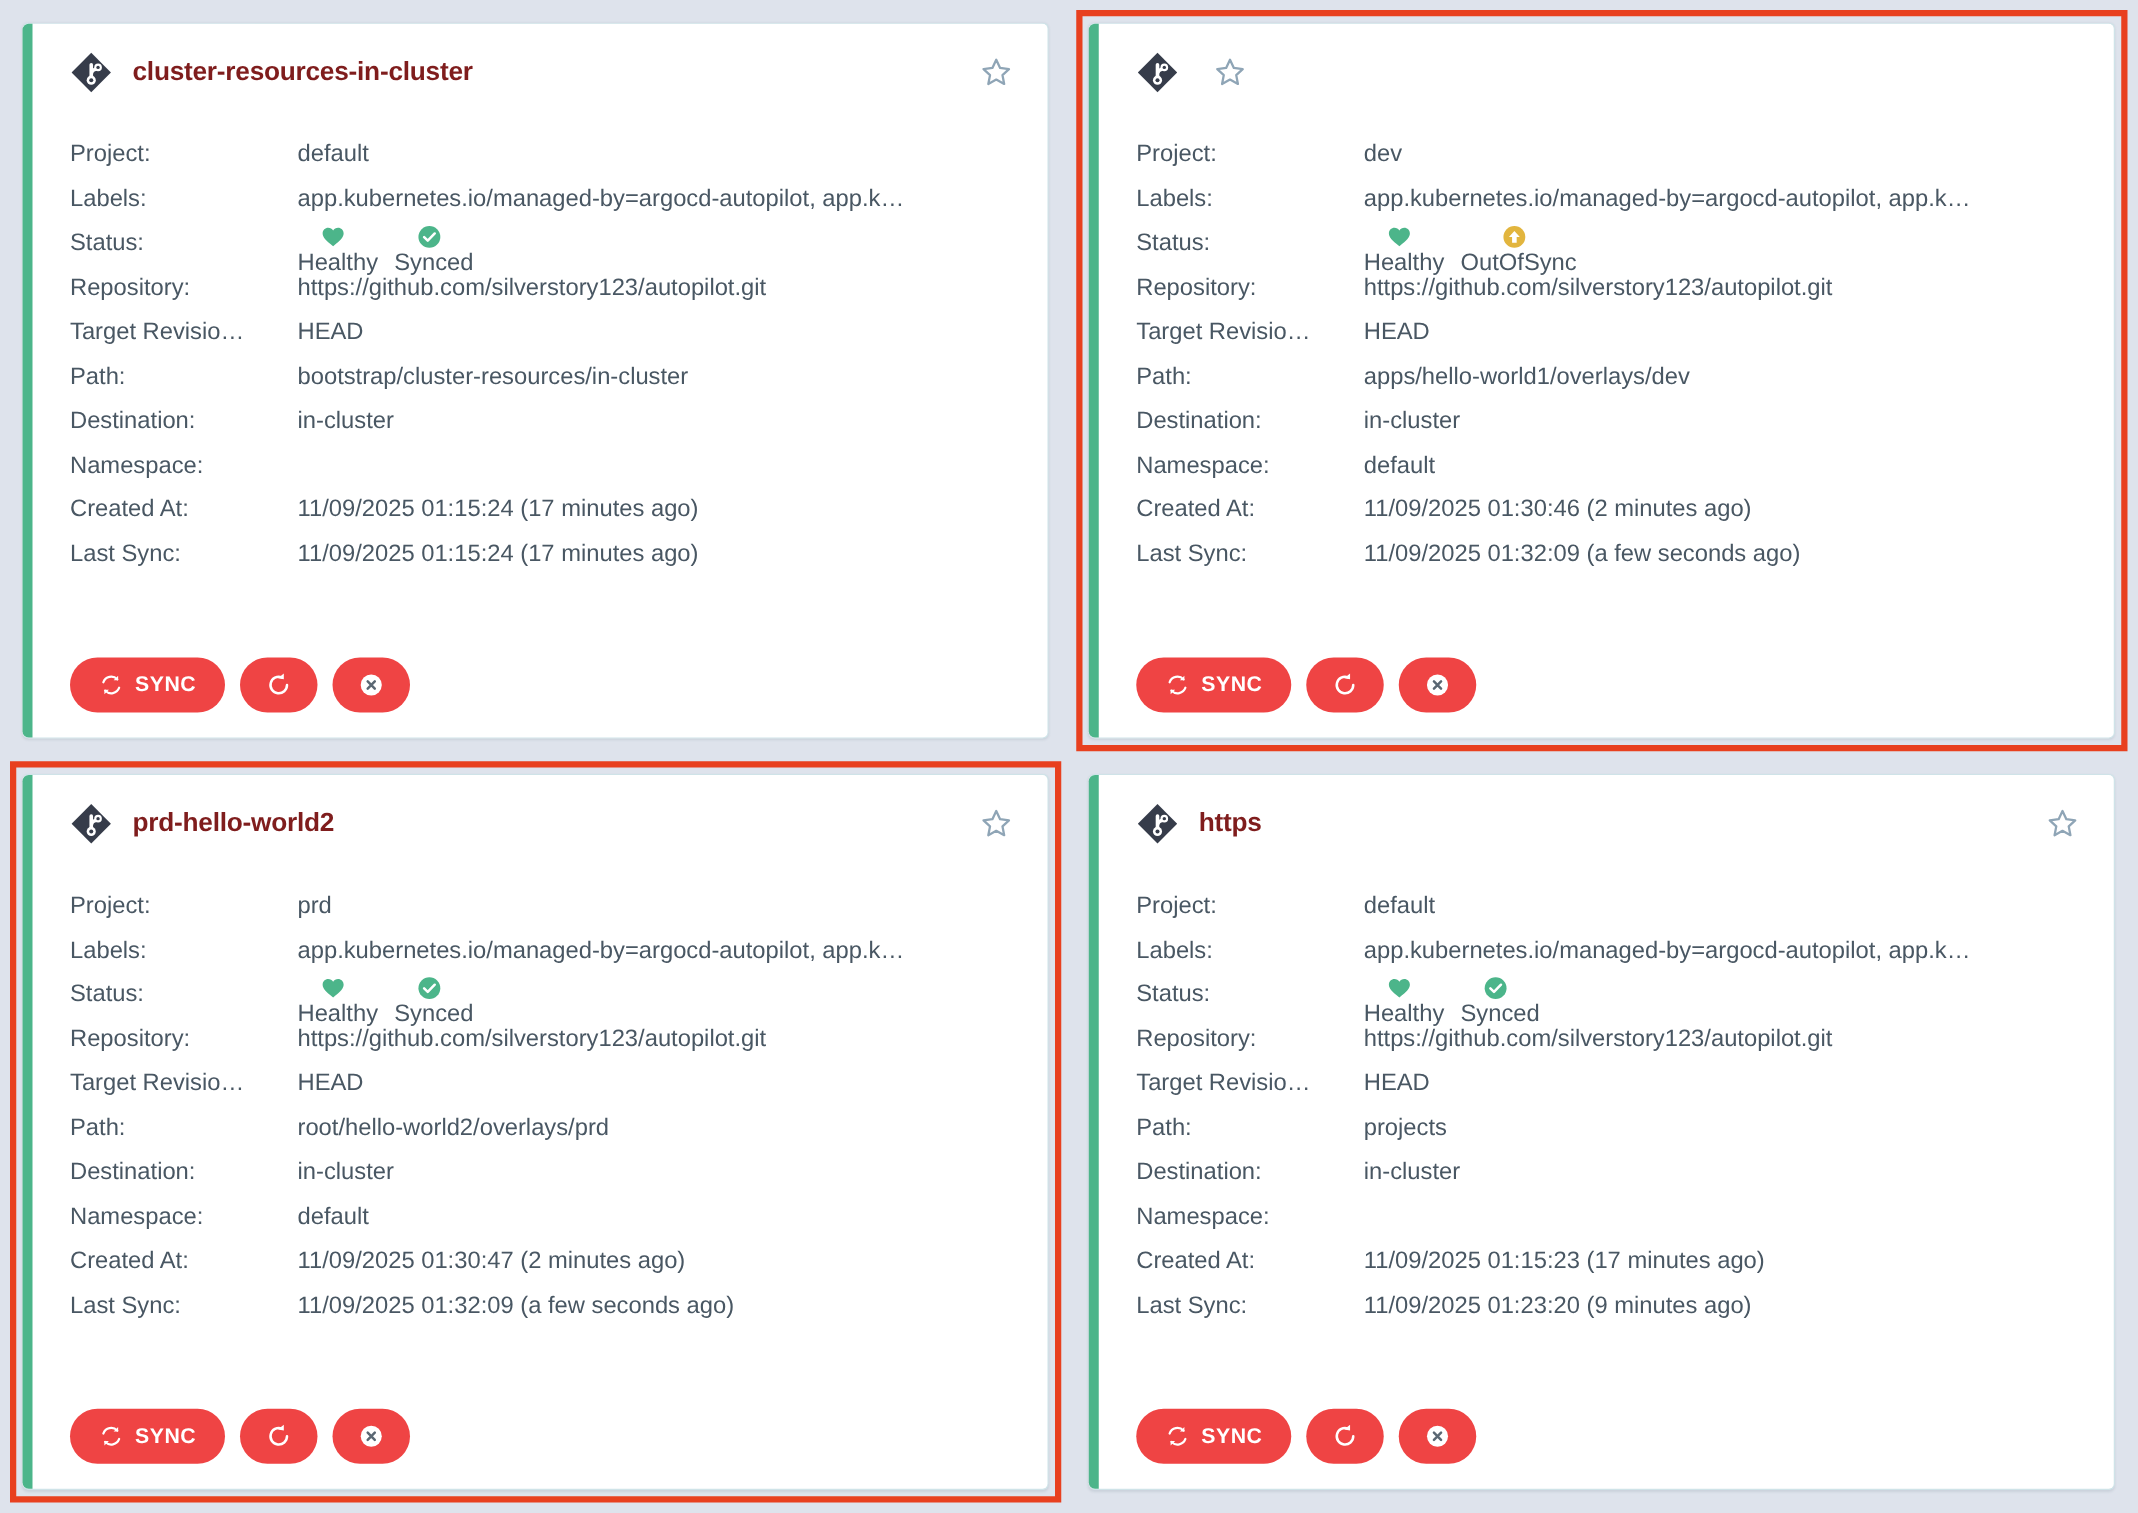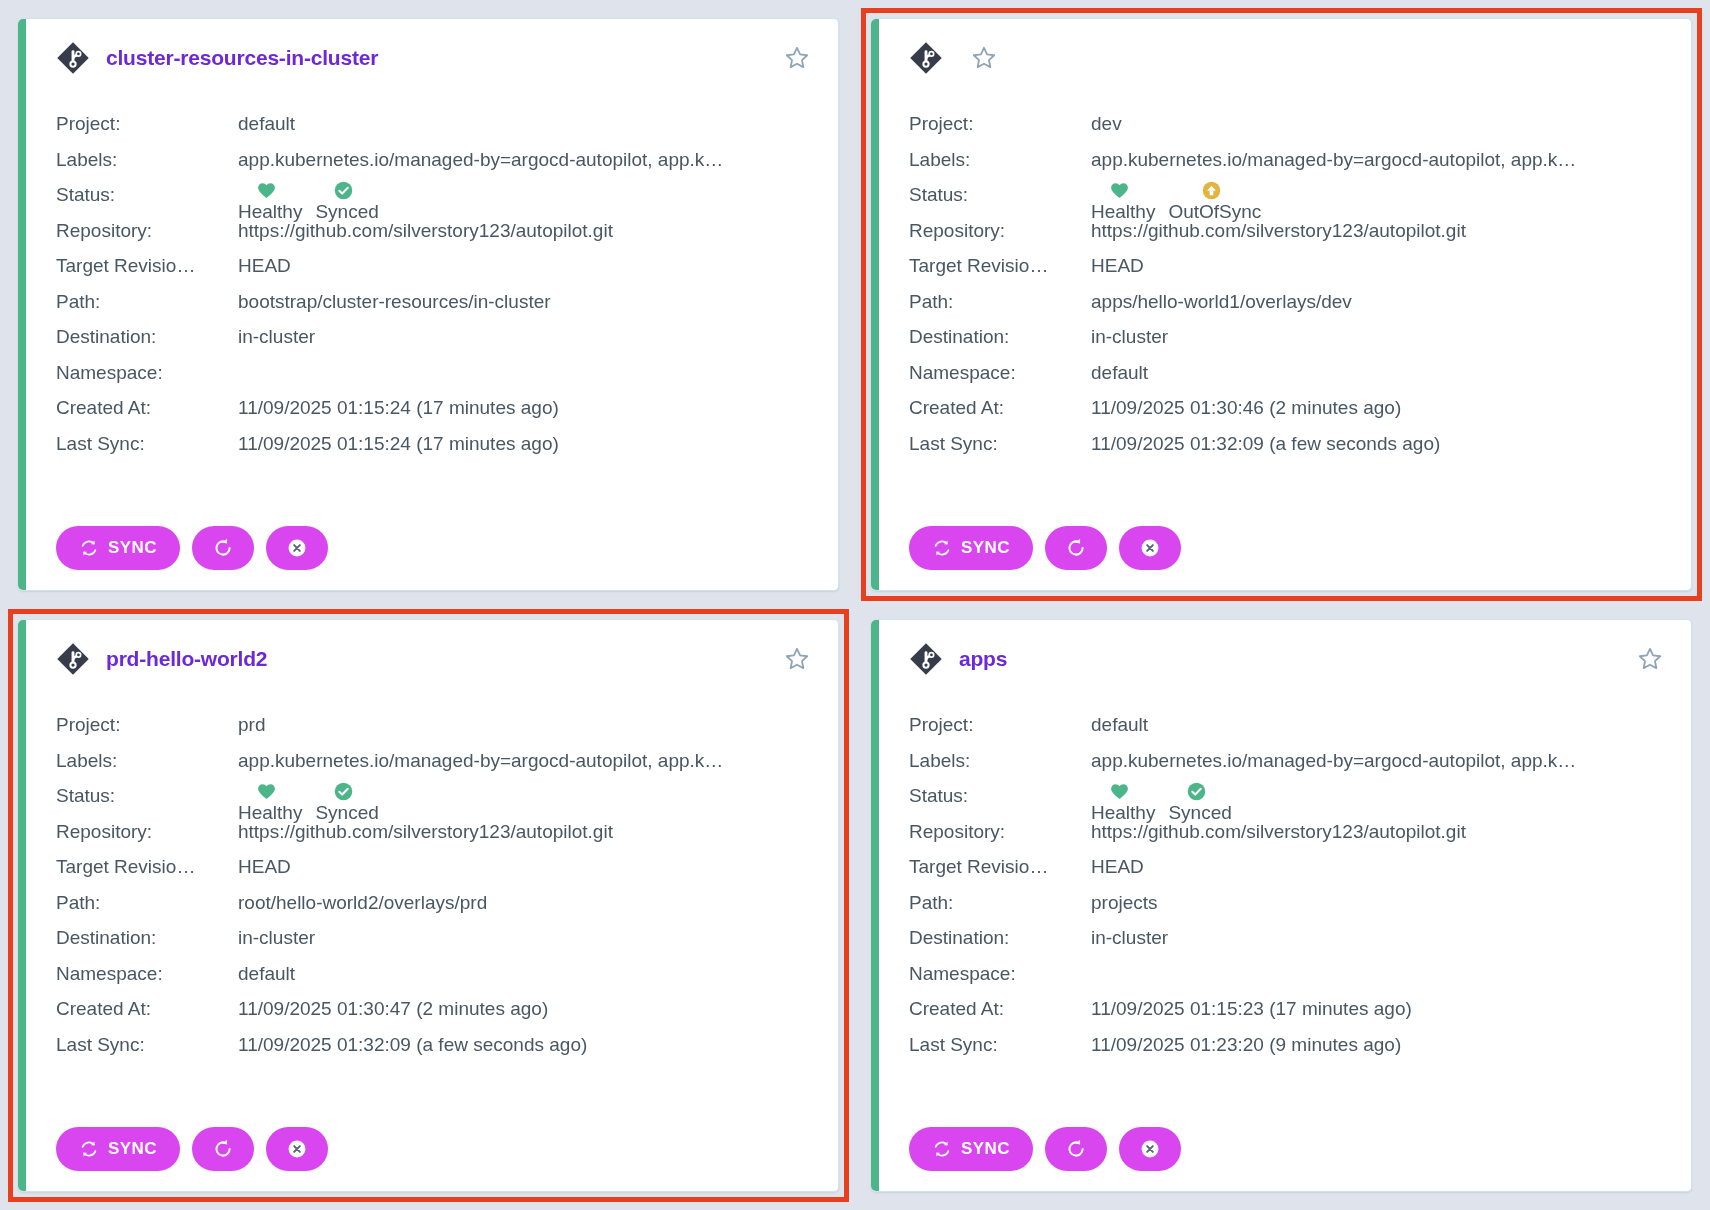--- a/index.html
+++ b/index.html
@@ -63,21 +63,21 @@
   }
   .git-icon {
     flex: 0 0 auto;
     width: 34px; height: 34px;
     margin-right: 16px;
     display: block;
   }
   .app-title {
     font-size: 21px;
     font-weight: bold;
-    color: #6d28d9;
+    color: #7f1d1d;
     letter-spacing: -0.2px;
     white-space: nowrap;
     overflow: hidden;
     text-overflow: ellipsis;
     flex: 1 1 auto;
     min-width: 0;
   }
   .fav-star {
     flex: 0 0 auto;
     width: 26px; height: 26px;
@@ -126,21 +126,21 @@
   .status-chunk svg { margin-right: 7px; flex: 0 0 auto; }
 
   
   .card-actions {
     display: flex;
     align-items: center;
     gap: 12px;
     margin-top: 20px;
   }
   .btn {
-    background: #d946ef;
+    background: #ef4444;
     color: #ffffff;
     border: none;
     border-radius: 22px;
     height: 44px;
     display: inline-flex;
     align-items: center;
     justify-content: center;
     cursor: pointer;
     font-family: "Liberation Sans", sans-serif;
   }
@@ -485,21 +485,21 @@
   <path d="M20 1.5 L38.5 20 L20 38.5 L1.5 20 Z" fill="#363c4a"></path>
   <g fill="#ffffff">
     <rect x="18.3" y="11" width="3.4" height="18" rx="1.7"></rect>
     <circle cx="20" cy="27.2" r="4.3"></circle>
     <circle cx="26.4" cy="15.2" r="3.6"></circle>
     <path d="M20 19.5 Q20 16 24 15.2 L25 18.3 Q22 18.8 22 21 Z"></path>
   </g>
   <circle cx="20" cy="27.2" r="1.9" fill="#363c4a"></circle>
   <circle cx="26.4" cy="15.2" r="1.6" fill="#363c4a"></circle>
 </svg></span>
-      <span class="app-title">apps</span>
+      <span class="app-title">https</span>
       <span class="fav-star"><svg viewBox="0 0 24 24">
   <path d="M12 2.6 l2.85 6.0 6.55.85 -4.8 4.5 1.25 6.5 -5.85-3.2 -5.85 3.2 1.25-6.5 -4.8-4.5 6.55-.85 Z" fill="none" stroke="#8fa5b6" stroke-width="1.7" stroke-linejoin="round"></path>
 </svg></span>
     </div>
 
     <div class="details">
 
       <div class="row">
         <div class="row-label">Project:</div>
         <div class="row-value" title="default">default</div>

